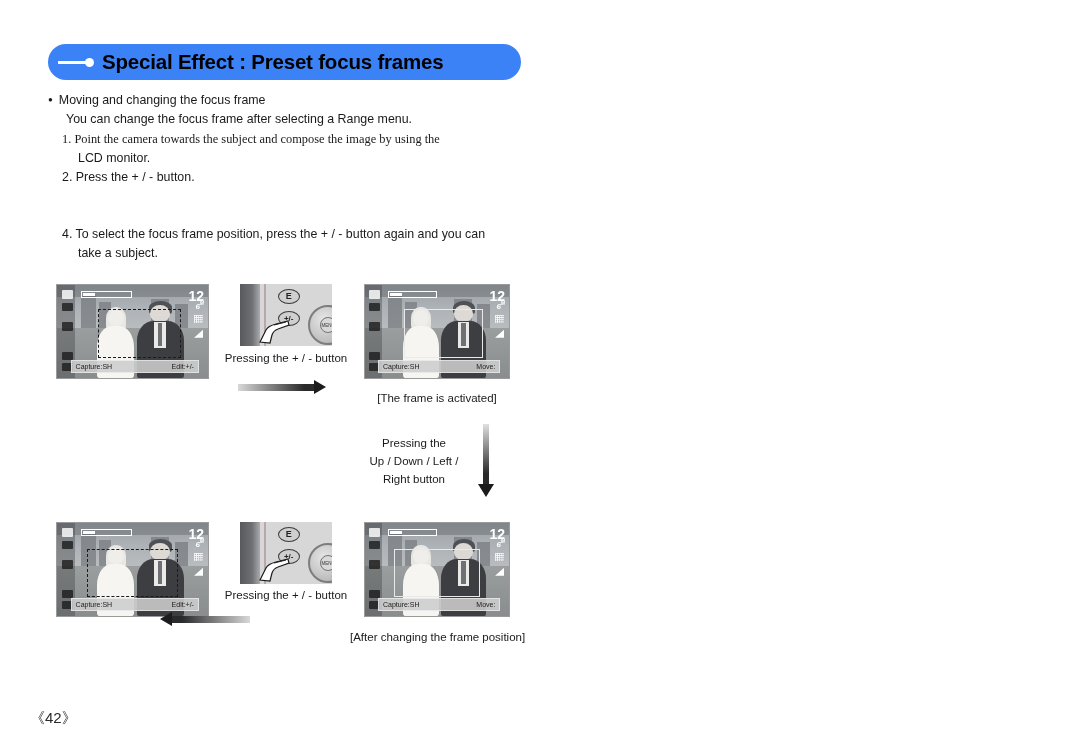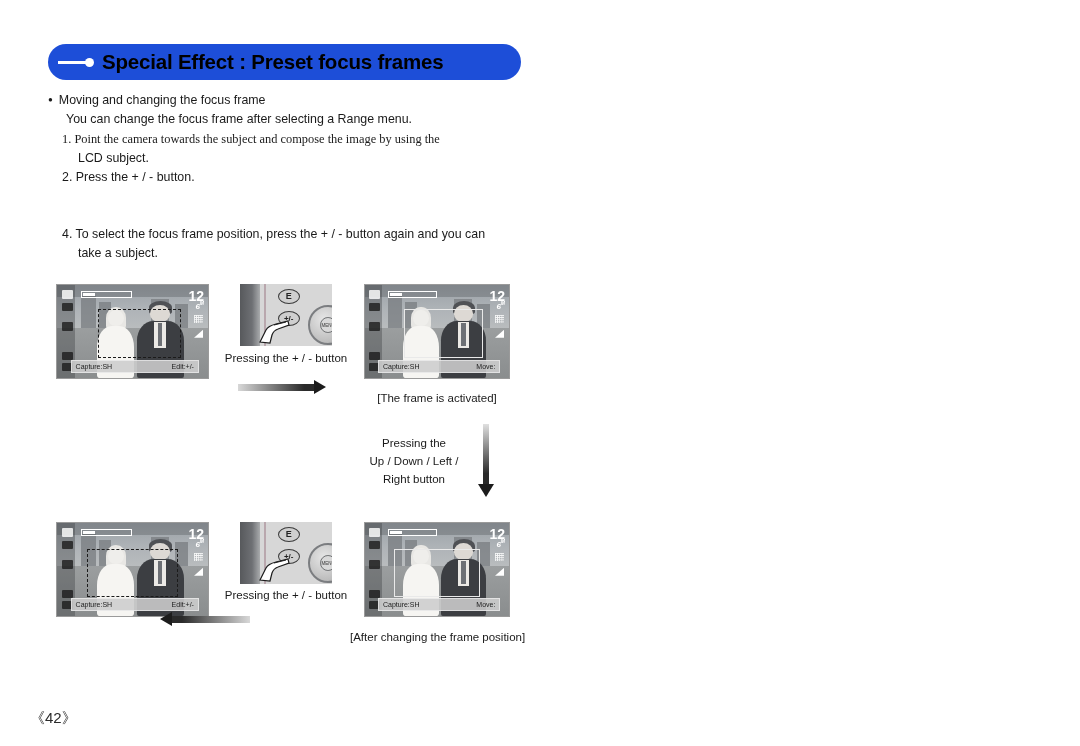--- a/index.html
+++ b/index.html
@@ -16,21 +16,21 @@
 
   
   .col { position:absolute; top:0; height:746px; }
   .col-left  { left:0;   width:540px; }
   .col-right { left:540px; width:540px; }
 
   
   .pill {
     position:absolute;
     height:36px;
-    background:#1d4ed8;
+    background:#3b82f6;
     border-radius:18px;
     display:flex;
     align-items:center;
     padding-left:10px;
   }
   .pill .lead {
     display:flex; align-items:center;
     margin-right:8px;
   }
   .pill .lead .bar {
@@ -169,21 +169,21 @@
         <span class="bar"></span>
           <span class="dot"></span>
       </span>
       <span class="title">Special Effect : Preset focus frames</span>
     </div>
 
     <div class="txt" style="left:66px; top:110px;">You can change the focus frame after selecting a Range menu.</div>
     <div class="txt bullet-dot" style="left:48px; top:91px;">Moving and changing the focus frame</div>
 
     <div class="txt" style="left:62px; top:130px;font-family:Liberation Serif, serif;">1. Point the camera towards the subject and compose the image by using the</div>
-    <div class="txt" style="left:78px; top:149px;">LCD subject.</div>
+    <div class="txt" style="left:78px; top:149px;">LCD monitor.</div>
     <div class="txt" style="left:62px; top:168px;">2. Press the + / - button.</div>
     <div class="txt" style="left:62px; top:225px;text-align:right;">4. To select the focus frame position, press the + / - button again and you can</div>
     <div class="txt" style="left:78px; top:244px;">take a subject.</div>
 
     <div class="lcd" style="left:56px; top:284px; width:153px; height:95px;">
       <div class="sky"></div>
         <div class="ground"></div>
       <div class="bldg" style="left:16%; top:12%; width:10%; height:34%;"></div>
       <div class="bldg" style="left:28%; top:18%; width:8%;  height:28%;"></div>
       <div class="bldg" style="left:62%; top:15%; width:12%; height:31%;"></div>

